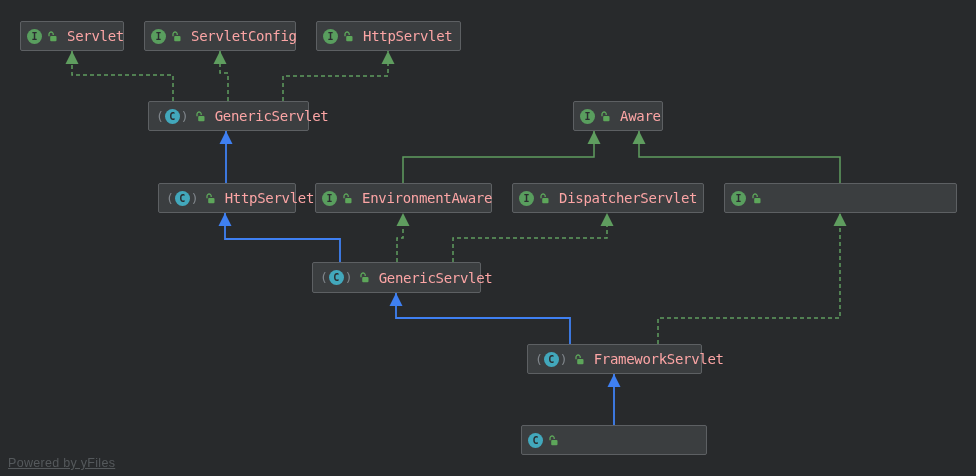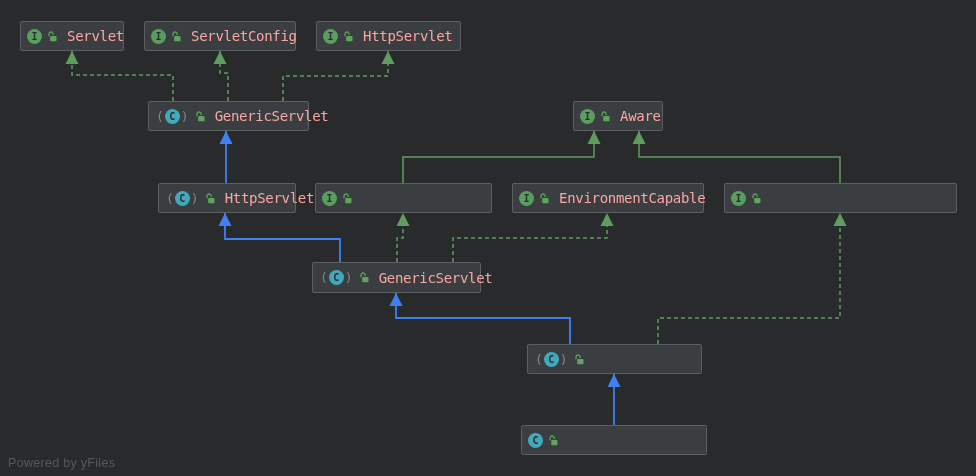--- a/index.html
+++ b/index.html
@@ -25,21 +25,21 @@
     display:flex; align-items:center; justify-content:center;
     font-size:10px; font-weight:bold; color:#2b2d30; flex:0 0 auto;
   }
   .circ.i { background:#599e5e; }
   .circ.c { background:#42a8bc; }
   .paren { color:#7f858a; font-size:13px; line-height:15px; padding:0 1px; }
   .lock { flex:0 0 auto; display:block; }
   #watermark {
     position:absolute; left:8px; bottom:6px;
     font-family:"Liberation Sans",sans-serif; font-size:12.5px;
-    color:#55595c; letter-spacing:0.3px;
+    color:#55595c; letter-spacing:0.3px;text-decoration:underline;
   }
 </style>
 </head>
 <body>
 
 <div id="canvas">
   <svg id="edges" width="976" height="476">
       <g>
         <polyline points="173,101 173,75 72,75 72,51" fill="none" stroke="#5f9d5f" stroke-width="1.5" stroke-dasharray="4 3"></polyline>
         <path d="M72 51 L65.5 64 L78.5 64 Z" fill="#5f9d5f"></path>
@@ -155,30 +155,31 @@
         <span class="label">HttpServlet</span>
       </div>
       <div class="node" style="left: 315px; top: 183px; width: 177px; height: 30px;">
         <span class="kind-icon">
           <span class="circ i">I</span>
         </span>
         <svg class="lock" width="11" height="11" viewBox="0 0 11 11">
      <path d="M2 5.2 V3.1 a2.1 2.1 0 0 1 4.2 0 V4" fill="none" stroke="#5da65a" stroke-width="1.3"></path>
      <rect x="3.2" y="5" width="6.3" height="5.3" rx="1" fill="#5da65a"></rect>
    </svg>
+        <span class="label">EnvironmentAware</span>
       </div>
       <div class="node" style="left: 512px; top: 183px; width: 192px; height: 30px;">
         <span class="kind-icon">
           <span class="circ i">I</span>
         </span>
         <svg class="lock" width="11" height="11" viewBox="0 0 11 11">
      <path d="M2 5.2 V3.1 a2.1 2.1 0 0 1 4.2 0 V4" fill="none" stroke="#5da65a" stroke-width="1.3"></path>
      <rect x="3.2" y="5" width="6.3" height="5.3" rx="1" fill="#5da65a"></rect>
    </svg>
-        <span class="label">EnvironmentCapable</span>
+        <span class="label">DispatcherServlet</span>
       </div>
       <div class="node" style="left: 724px; top: 183px; width: 233px; height: 30px;">
         <span class="kind-icon">
           <span class="circ i">I</span>
         </span>
         <svg class="lock" width="11" height="11" viewBox="0 0 11 11">
      <path d="M2 5.2 V3.1 a2.1 2.1 0 0 1 4.2 0 V4" fill="none" stroke="#5da65a" stroke-width="1.3"></path>
      <rect x="3.2" y="5" width="6.3" height="5.3" rx="1" fill="#5da65a"></rect>
    </svg>
       </div>
@@ -197,20 +198,21 @@
       <div class="node" style="left: 527px; top: 344px; width: 175px; height: 30px;">
         <span class="kind-icon">
           <span class="paren">(</span>
           <span class="circ c">C</span>
           <span class="paren">)</span>
         </span>
         <svg class="lock" width="11" height="11" viewBox="0 0 11 11">
      <path d="M2 5.2 V3.1 a2.1 2.1 0 0 1 4.2 0 V4" fill="none" stroke="#5da65a" stroke-width="1.3"></path>
      <rect x="3.2" y="5" width="6.3" height="5.3" rx="1" fill="#5da65a"></rect>
    </svg>
+        <span class="label">FrameworkServlet</span>
       </div>
       <div class="node" style="left: 521px; top: 425px; width: 186px; height: 30px;">
         <span class="kind-icon">
           <span class="circ c">C</span>
         </span>
         <svg class="lock" width="11" height="11" viewBox="0 0 11 11">
      <path d="M2 5.2 V3.1 a2.1 2.1 0 0 1 4.2 0 V4" fill="none" stroke="#5da65a" stroke-width="1.3"></path>
      <rect x="3.2" y="5" width="6.3" height="5.3" rx="1" fill="#5da65a"></rect>
    </svg>
       </div>

